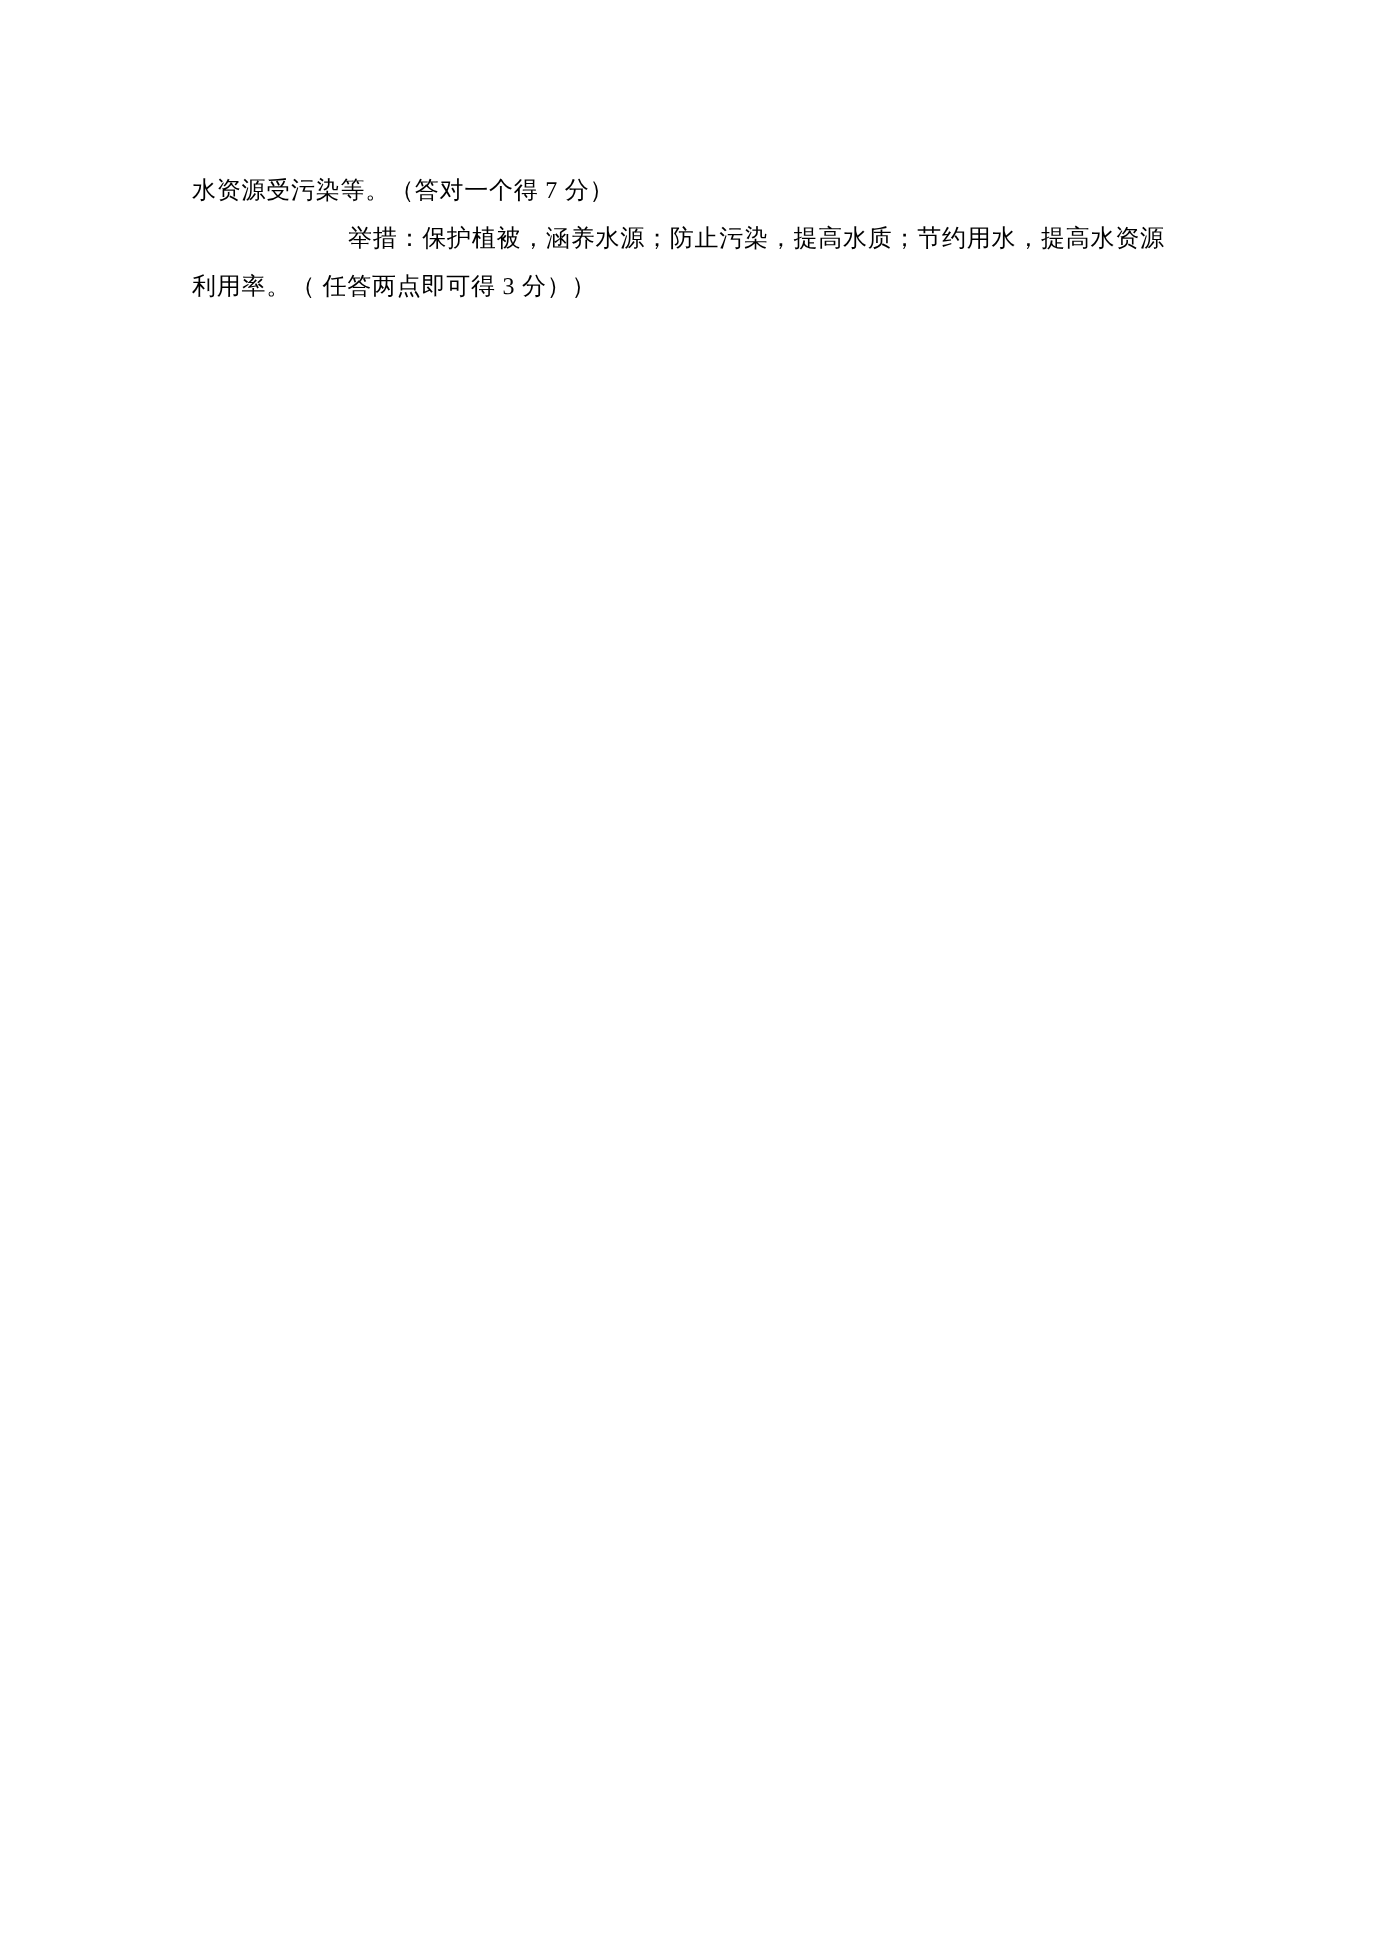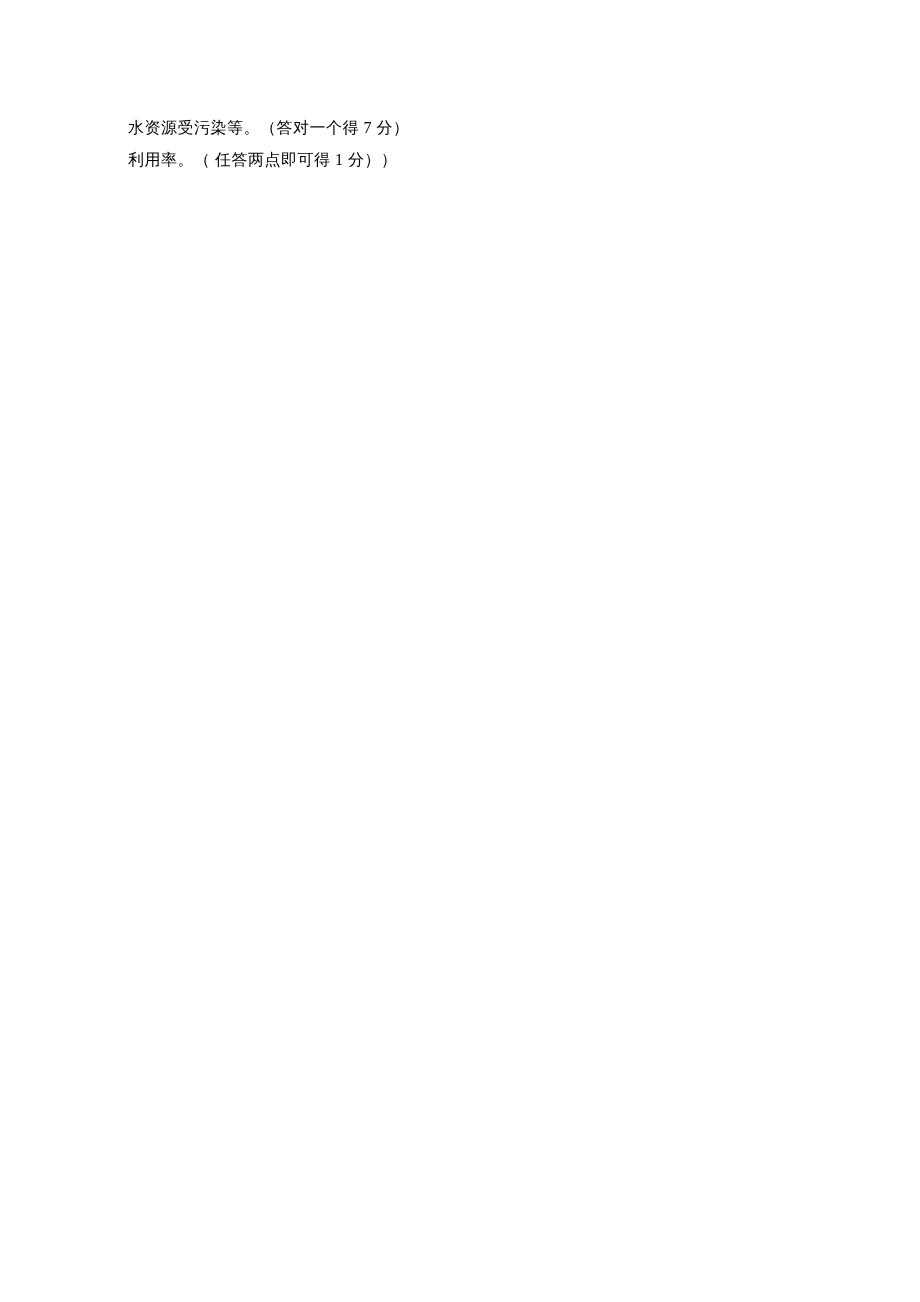--- a/index.html
+++ b/index.html
@@ -30,14 +30,15 @@
     }
     .line3 {
       margin-bottom: 0;
     }
   </style>
 </head>
 <body>
 
 <div class="content">
   <p class="line1">水资源受污染等。（答对一个得 7 分）</p>
-  <p class="line3">利用率。（ 任答两点即可得 1 分））</p>
+  <p class="line2">举措：保护植被，涵养水源；防止污染，提高水质；节约用水，提高水资源</p>
+  <p class="line3">利用率。（ 任答两点即可得 3 分））</p>
 </div>
 
 </body></html>

